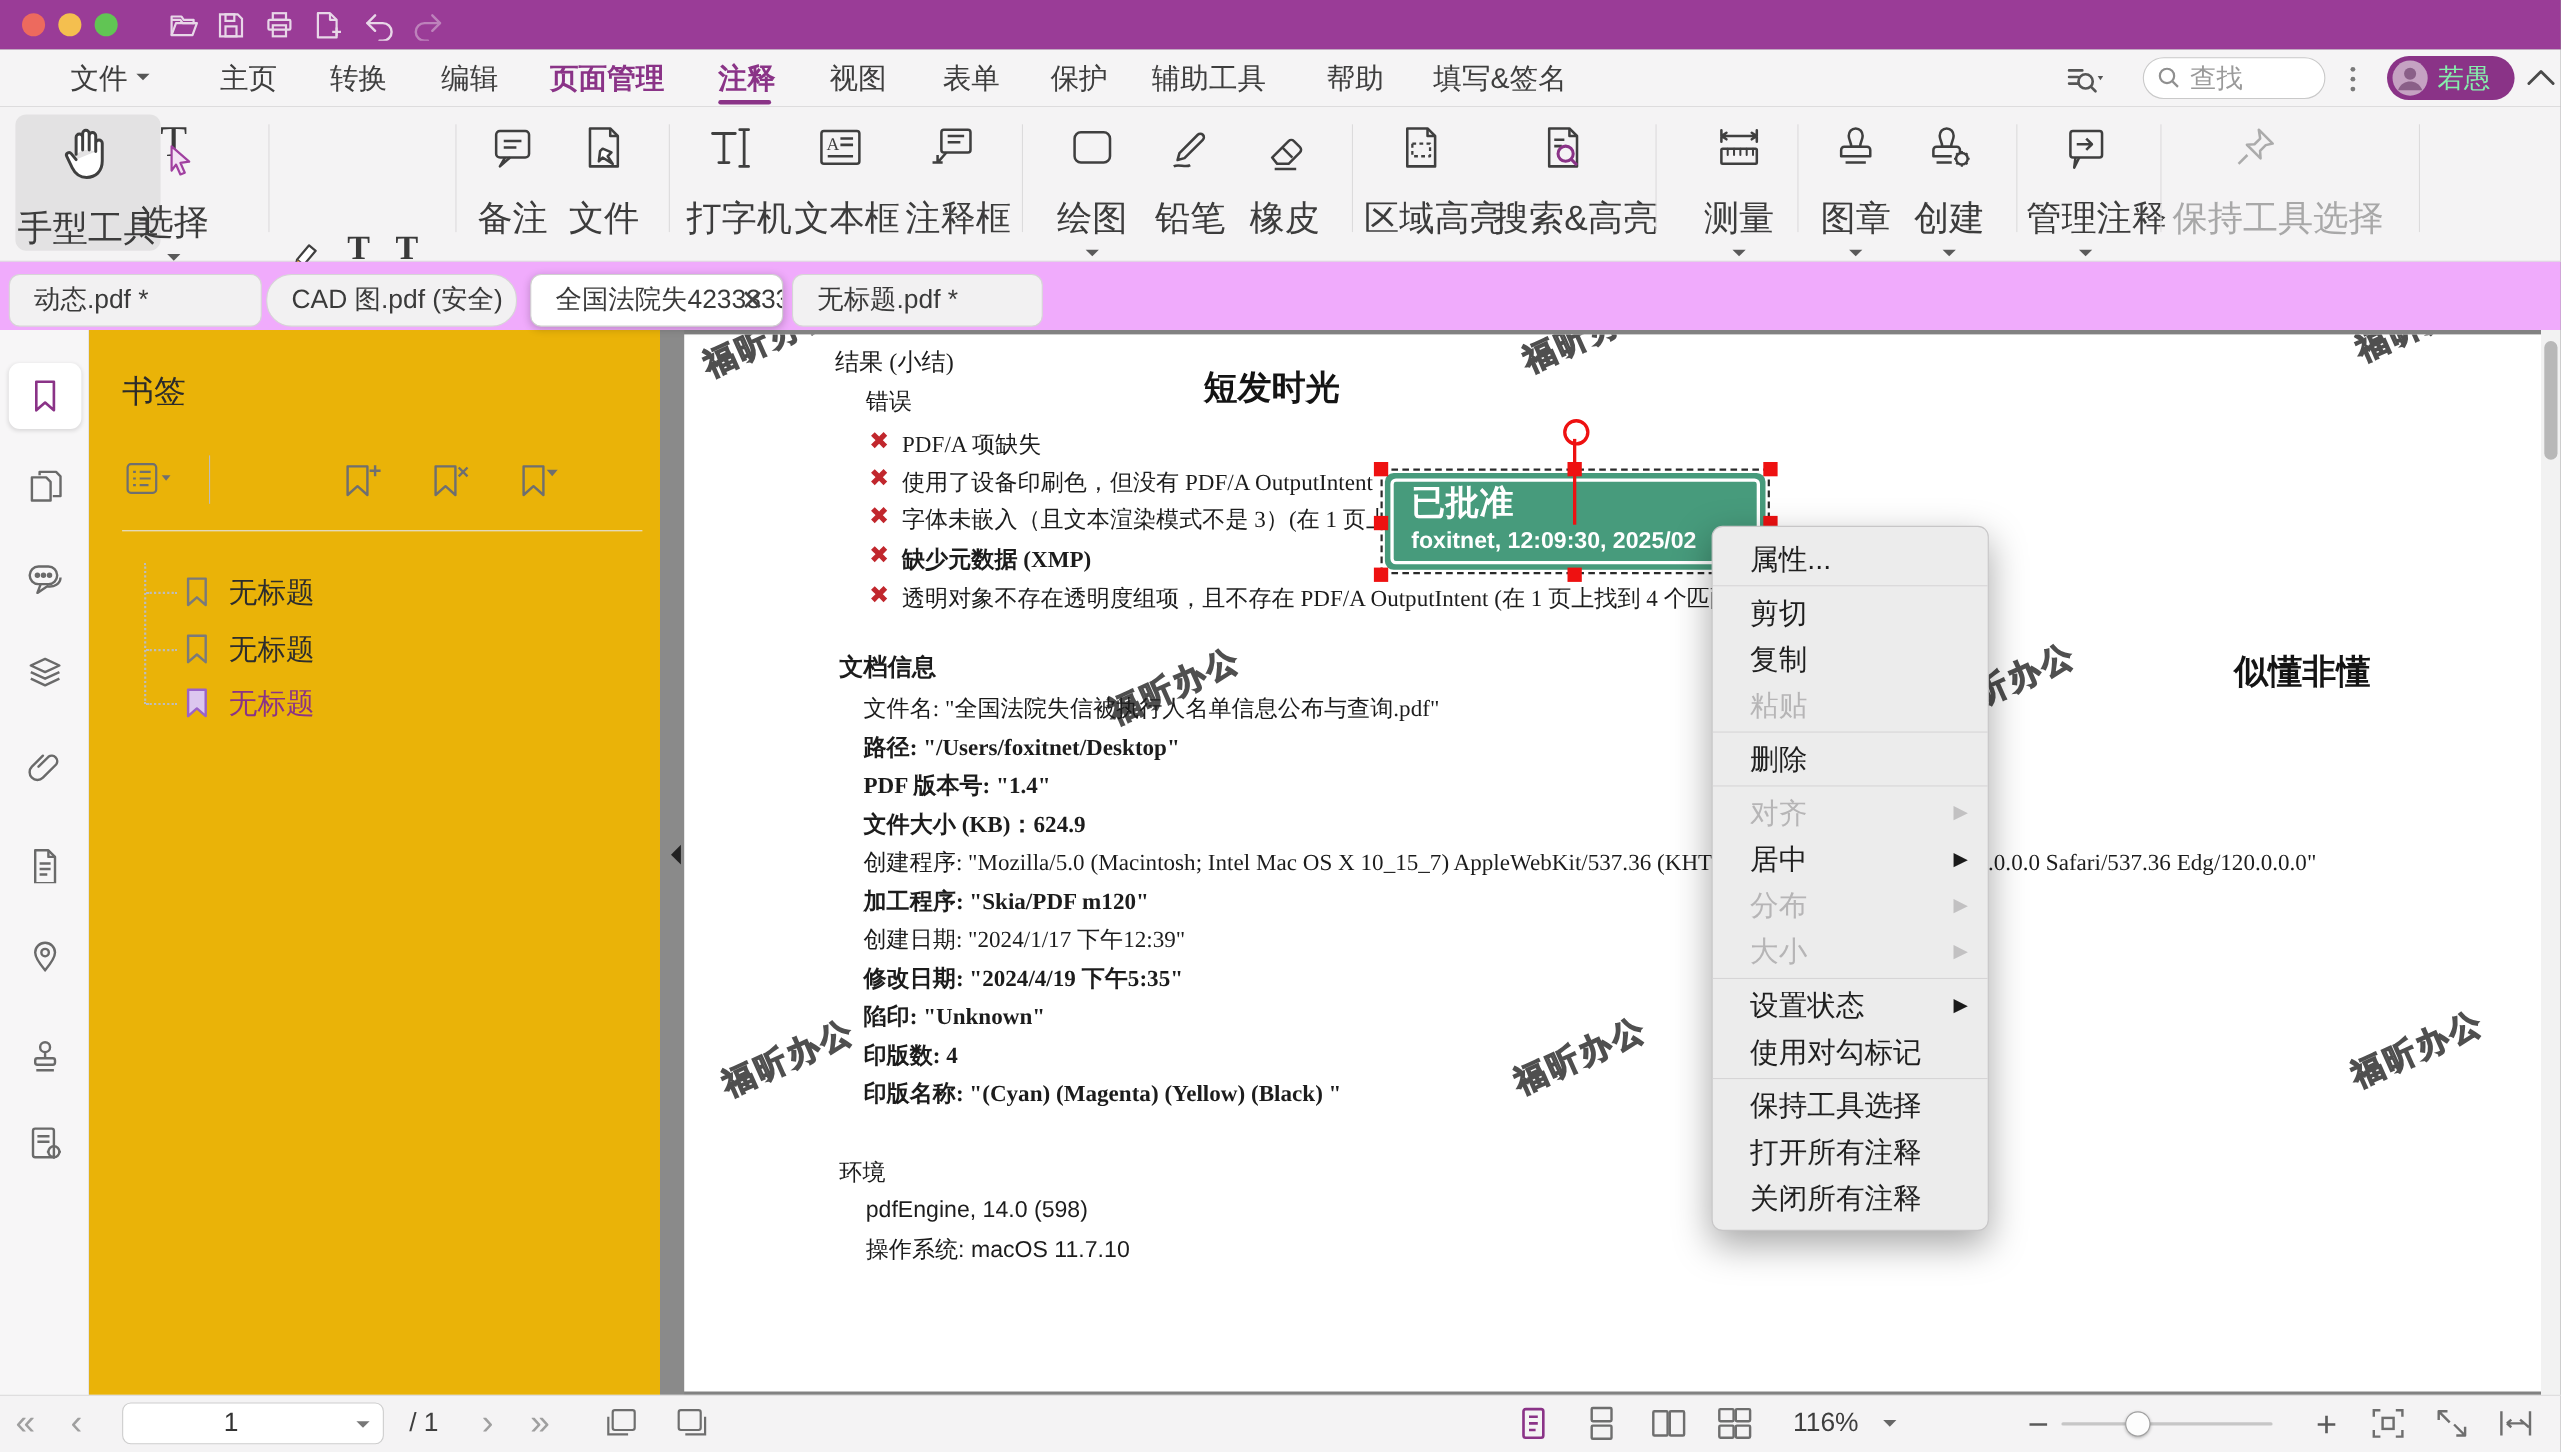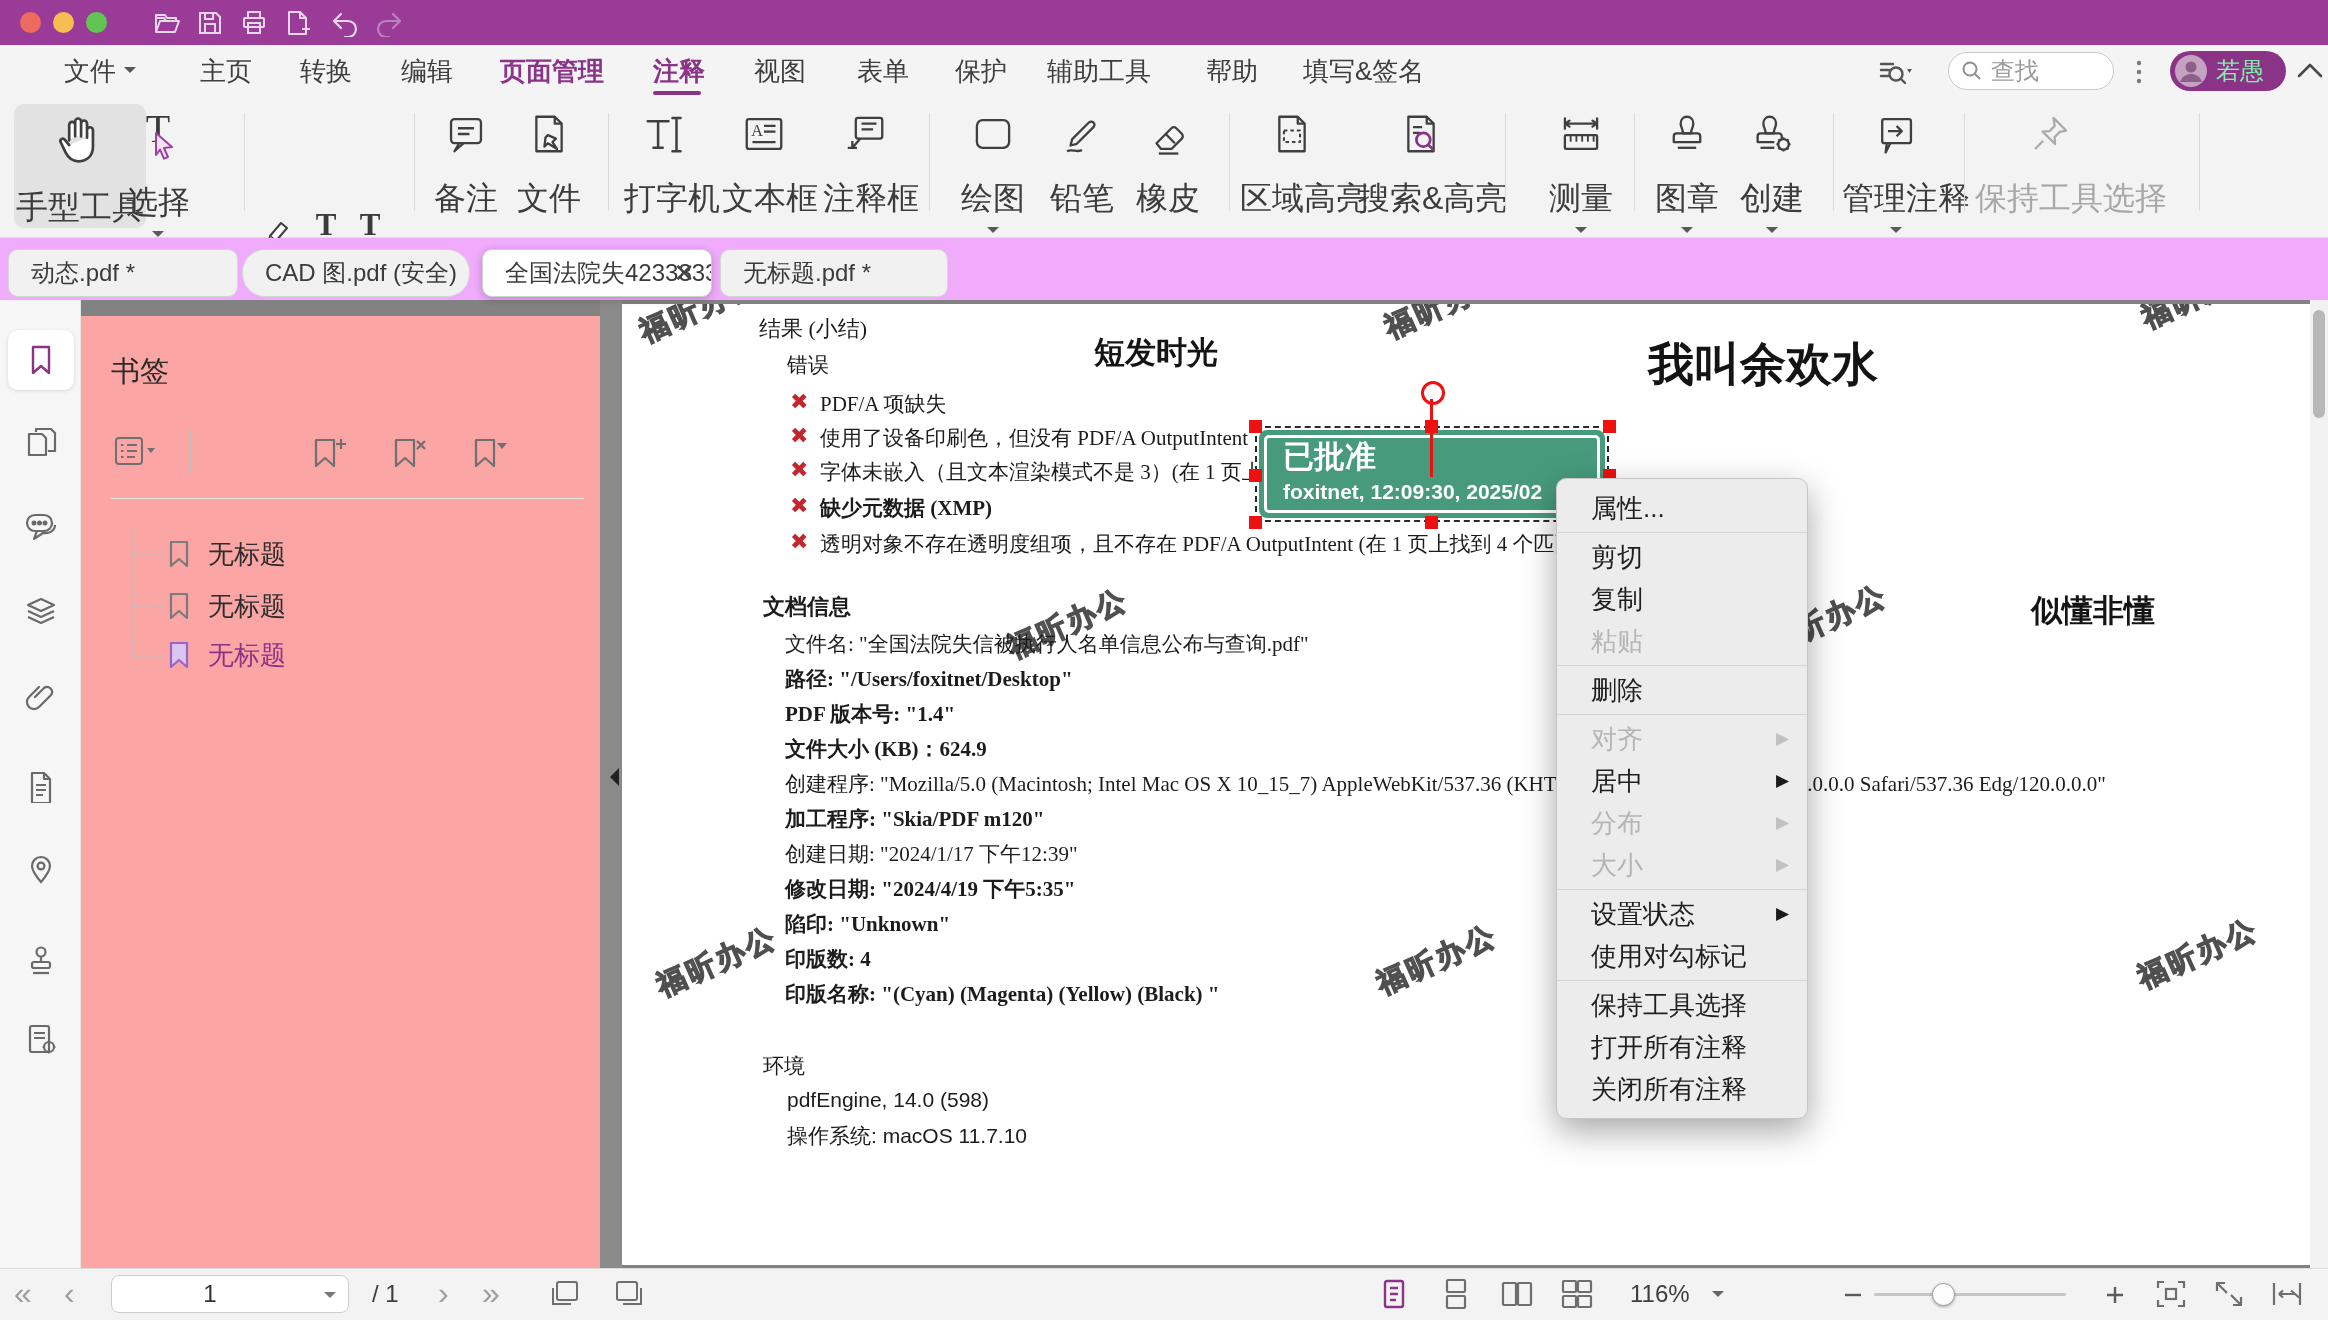--- a/index.html
+++ b/index.html
@@ -39,21 +39,21 @@
   #tabbar{position:absolute;top:238px;left:0;right:0;height:62px;background:#f0abfc}
   .tab{position:absolute;top:11px;height:48px;border-radius:10px;background:#f2f1f2;border:1px solid #d6d5d6;
        font-size:24px;color:#3a3a3a;line-height:46px;padding:0 22px;box-sizing:border-box;white-space:nowrap;overflow:hidden}
   .tab.active{background:#fff;border-color:#d0d0d0;box-shadow:0 2px 8px rgba(0,0,0,.22);z-index:2}
   .tabclose{position:absolute;right:16px;top:0;font-size:26px;color:#444;line-height:46px}
   
   #main{position:absolute;top:300px;left:0;right:0;bottom:51px;background:#828282}
   #iconstrip{position:absolute;left:0;top:0;bottom:0;width:80px;background:#f7f6f7;border-right:1px solid #e6e5e6}
   .stile{position:absolute;left:8px;width:66px;height:60px;border-radius:10px}
   .stile.active{background:#fff;box-shadow:0 1px 4px rgba(0,0,0,.12)}
-  #bmpanel{position:absolute;left:81px;top:16px;bottom:0;width:519px;background:#fca5a5}
+  #bmpanel{position:absolute;left:81px;top:0;bottom:0;width:519px;background:#eab308}
   #bm-title{position:absolute;left:30px;top:36px;font-size:29px;color:#2b2b2b}
   .bmtb{position:absolute;top:118px}
   #bm-hr{position:absolute;left:30px;right:16px;top:182px;height:1px;background:#e3e3e3}
   .bmrow{position:absolute;left:84px;height:40px;display:flex;align-items:center}
   .bmrow .bmlabel{font-size:26px;color:#2d2d2d;margin-left:15px;white-space:nowrap}
   .bmrow.sel .bmlabel{color:#8a3387}
   .dotv{position:absolute;left:50px;width:0;border-left:2px dotted #bdbdbd}
   .doth{position:absolute;height:0;border-top:2px dotted #bdbdbd}
   #divider{position:absolute;left:600px;width:22px;top:0;bottom:0;background:#8a8a8a}
   #collapse{position:absolute;left:1px;top:468px;width:0;height:0;border:9px solid transparent;border-right-color:#222}
@@ -592,21 +592,20 @@
         <div class="serif" style="left: 198px; top: 120px;">使用了设备印刷色，但没有 PDF/A OutputIntent</div>
         <div class="xmark" style="left: 168px; top: 153px;">✖</div>
         <div class="serif" style="left: 198px; top: 154px;">字体未嵌入（且文本渲染模式不是 3）(在 1 页上找到</div>
         <div class="xmark" style="left: 168px; top: 189px;">✖</div>
         <div class="serif" style="left: 198px; top: 190px; font-weight: 700;">缺少元数据 (XMP)</div>
         <div class="xmark" style="left: 168px; top: 225px;">✖</div>
         <div class="serif" style="left: 198px; top: 226px;">透明对象不存在透明度组项，且不存在 PDF/A OutputIntent (在 1 页上找到 4 个匹配项)</div>
       </div>
 
     <div class="bighead" style="left:472px;top:28px;font-size:31px;font-weight:600">短发时光</div>
-    <div class="bighead" style="left:1026px;top:30px;font-size:46px;font-weight:700">我叫余欢水</div>
     <div class="bighead" style="left:1409px;top:286px;font-size:31px;font-weight:600">似懂非懂</div>
 
     <div class="serif" style="left:141px;top:288px;font-weight:700;font-size:22px">文档信息</div>
     <div id="docinfo-list">
         <div class="serif" style="left: 163px; top: 326px;">文件名: "全国法院失信被执行人名单信息公布与查询.pdf"</div>
         <div class="serif" style="left: 163px; top: 361px; font-weight: 700;">路径: "/Users/foxitnet/Desktop"</div>
         <div class="serif" style="left: 163px; top: 396px; font-weight: 700;">PDF 版本号: "1.4"</div>
         <div class="serif" style="left: 163px; top: 431px; font-weight: 700;">文件大小 (KB)：624.9</div>
         <div class="serif" style="left: 163px; top: 466px;">创建程序: "Mozilla/5.0 (Macintosh; Intel Mac OS X 10_15_7) AppleWebKit/537.36 (KHTML, like Gecko) Chrome/120.0.0.0 Safari/537.36 Edg/120.0.0.0"</div>
         <div class="serif" style="left: 163px; top: 501px; font-weight: 700;">加工程序: "Skia/PDF m120"</div>

